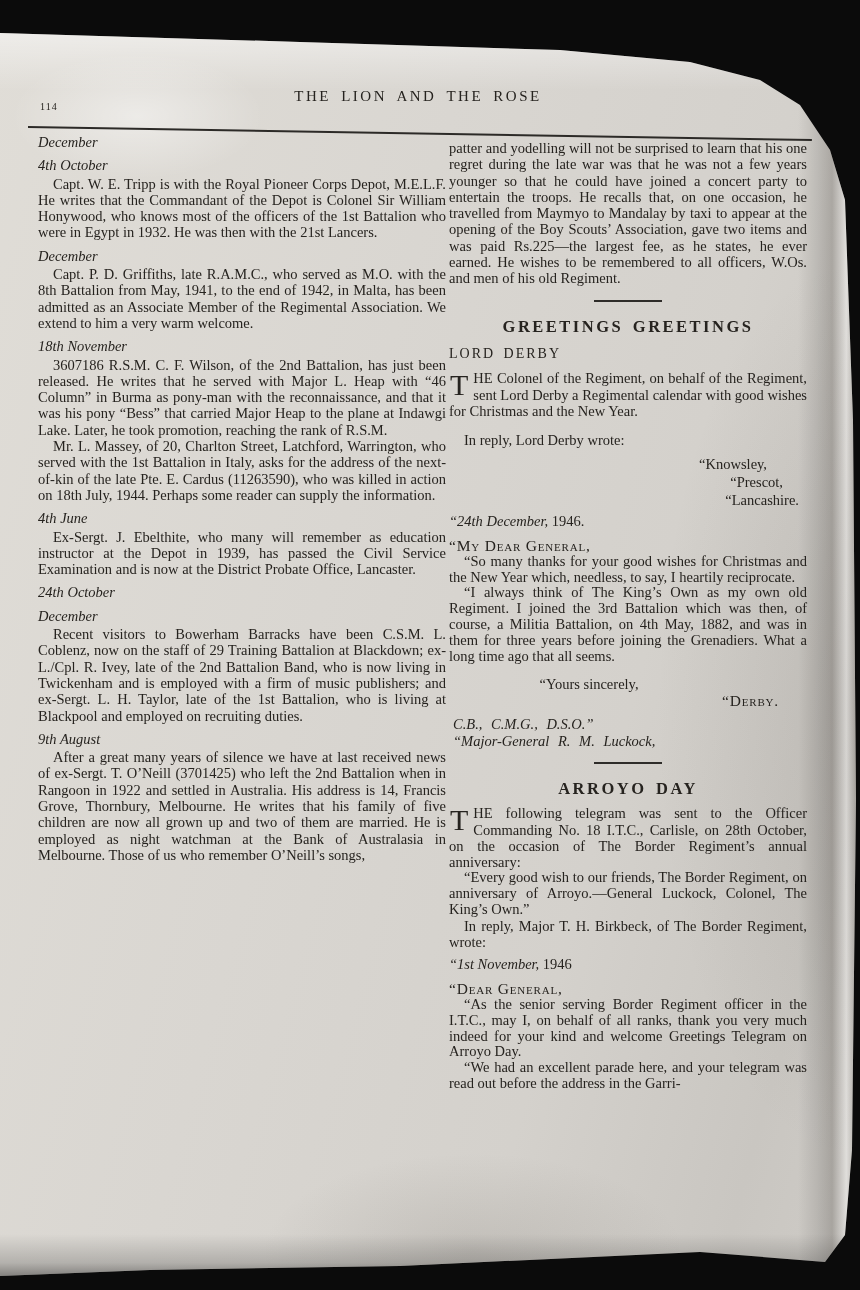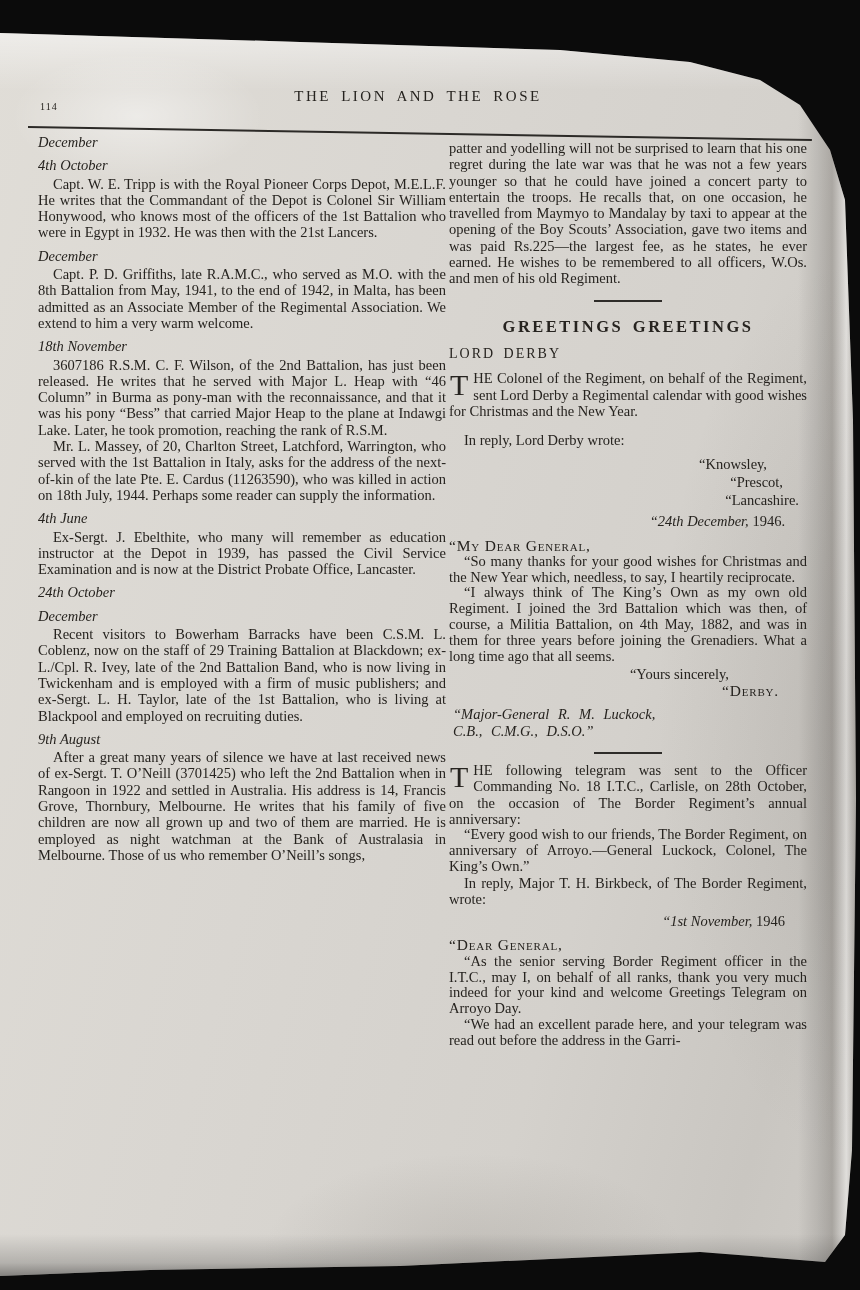--- a/index.html
+++ b/index.html
@@ -56,24 +56,24 @@
               text-align:left; margin:11px 0 8px; }
   .dc-para { text-indent:0; margin-top:7px; }
   .dropcap { float:left; font-size:30px; line-height:25px; padding:2px 5px 0 1px; }
   .lead { margin-top:13px; }
   .letter { line-height:15.8px; }
   .address { margin-top:8px; }
   .address div { text-align:right; line-height:17.6px; }
   .address .a0 { padding-right:40px; }
   .address .a1 { padding-right:24px; }
   .address .a2 { padding-right:8px; }
-  .dateline { text-align:right; padding-right:22px; margin-top:4px; }
+  .dateline { padding-right:22px; margin-top:4px; }
   .dateline .it, .attrib { font-style:italic; }
   .smallcaps { font-variant:small-caps; letter-spacing:0.8px; font-size:15.5px; text-align:left; margin-top:8px; }
-  .closing { text-align:right; padding-right:78px; margin-top:2px; }
+  .closing { text-align:center; padding-right:78px; margin-top:12px; }
   .sig { text-align:right; padding-right:28px; font-variant:small-caps; letter-spacing:0.8px; font-size:15.5px; }
   .attrib { margin:7px 0 0 4px; word-spacing:5px; line-height:16.5px; text-align:left; } .mt6 { margin-top:6px; } .mt8 { margin-top:8px; }
 </style>
 </head>
 <body>
 
 <div class="paper">
   <div class="top-shade"></div>
   <div class="stain"></div>
 
@@ -116,26 +116,27 @@
       <div class="a2">“Lancashire.</div>
     </div>
     <p class="dateline"><span class="it">“24th December,</span><span> 1946.</span></p>
 
     <p class="smallcaps">“My Dear General,</p>
     <p class="para letter">“So many thanks for your good wishes for Christmas and the New Year which, needless, to say, I heartily reciprocate.</p>
     <p class="para letter">“I always think of The King’s Own as my own old Regiment. I joined the 3rd Battalion which was then, of course, a Militia Battalion, on 4th May, 1882, and was in them for three years before joining the Grenadiers. What a long time ago that all seems.</p>
     <p class="closing">“Yours sincerely,</p>
     <p class="sig">“Derby.</p>
     <div class="attrib">
+      <div>C.B., C.M.G., D.S.O.”</div>
       <div>“Major-General R. M. Luckock,</div>
-      <div>C.B., C.M.G., D.S.O.”</div>
     </div>
 
     <div class="divider"></div>
 
+    <h2 class="sectitle">ARROYO DAY</h2>
 
     <p class="para dc-para mt8"><span class="dropcap">T</span><span>HE following telegram was sent to the Officer Commanding No. 18 I.T.C., Carlisle, on 28th October, on the occasion of The Border Regiment’s annual anniversary:</span></p>
     <p class="para letter">“Every good wish to our friends, The Border Regiment, on anniversary of Arroyo.—General Luckock, Colonel, The King’s Own.”</p>
     <p class="para">In reply, Major T. H. Birkbeck, of The Border Regiment, wrote:</p>
 
     <p class="dateline mt6"><span class="it">“1st November,</span><span> 1946</span></p>
 
     <p class="smallcaps">“Dear General,</p>
     <p class="para letter">“As the senior serving Border Regiment officer in the I.T.C., may I, on behalf of all ranks, thank you very much indeed for your kind and welcome Greetings Telegram on Arroyo Day.</p>
     <p class="para letter">“We had an excellent parade here, and your telegram was read out before the address in the Garri-</p>

